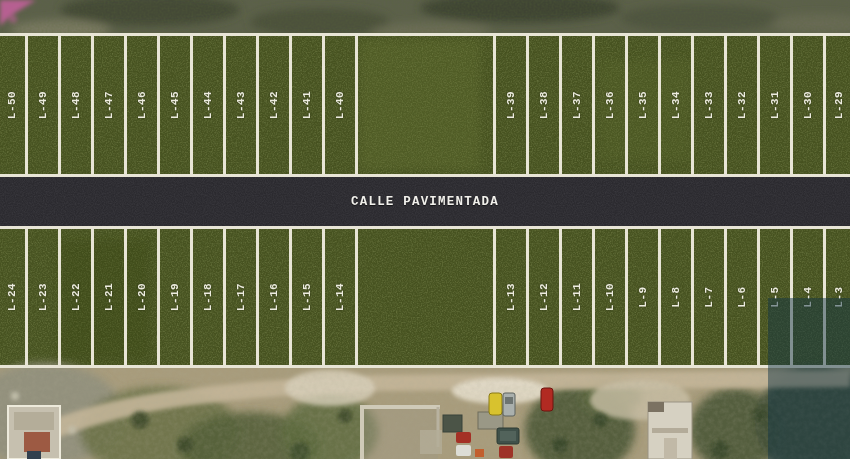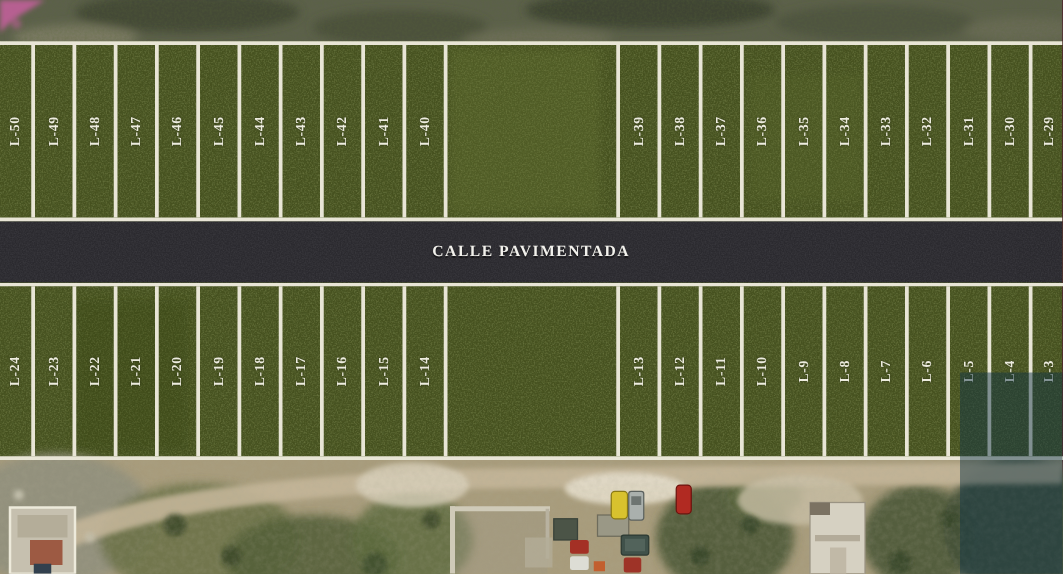--- a/index.html
+++ b/index.html
@@ -1,18 +1,18 @@
 <!DOCTYPE html>
 <html style="--line: #e8e5d6; --label-text: #edecdf; --road-text: #f2f1ec; --overlay: #113446;"><head>
 <meta charset="utf-8">
 <style>
   html,body { margin:0; padding:0; background:#222; }
   .stage {
     position:relative; width:850px; height:459px; overflow:hidden;
-    font-family:Liberation Serif, serif;
+    font-family:Liberation Mono, monospace;
     background:#be185d;
   }
   .bg { position:absolute; left:0; top:0; width:850px; height:459px; display:block; }
 
   
   .lots-row {
     position:absolute; left:0; width:853px; display:flex;
     border-top:3px solid var(--line); border-bottom:3px solid var(--line);
     box-sizing:border-box;
   }

